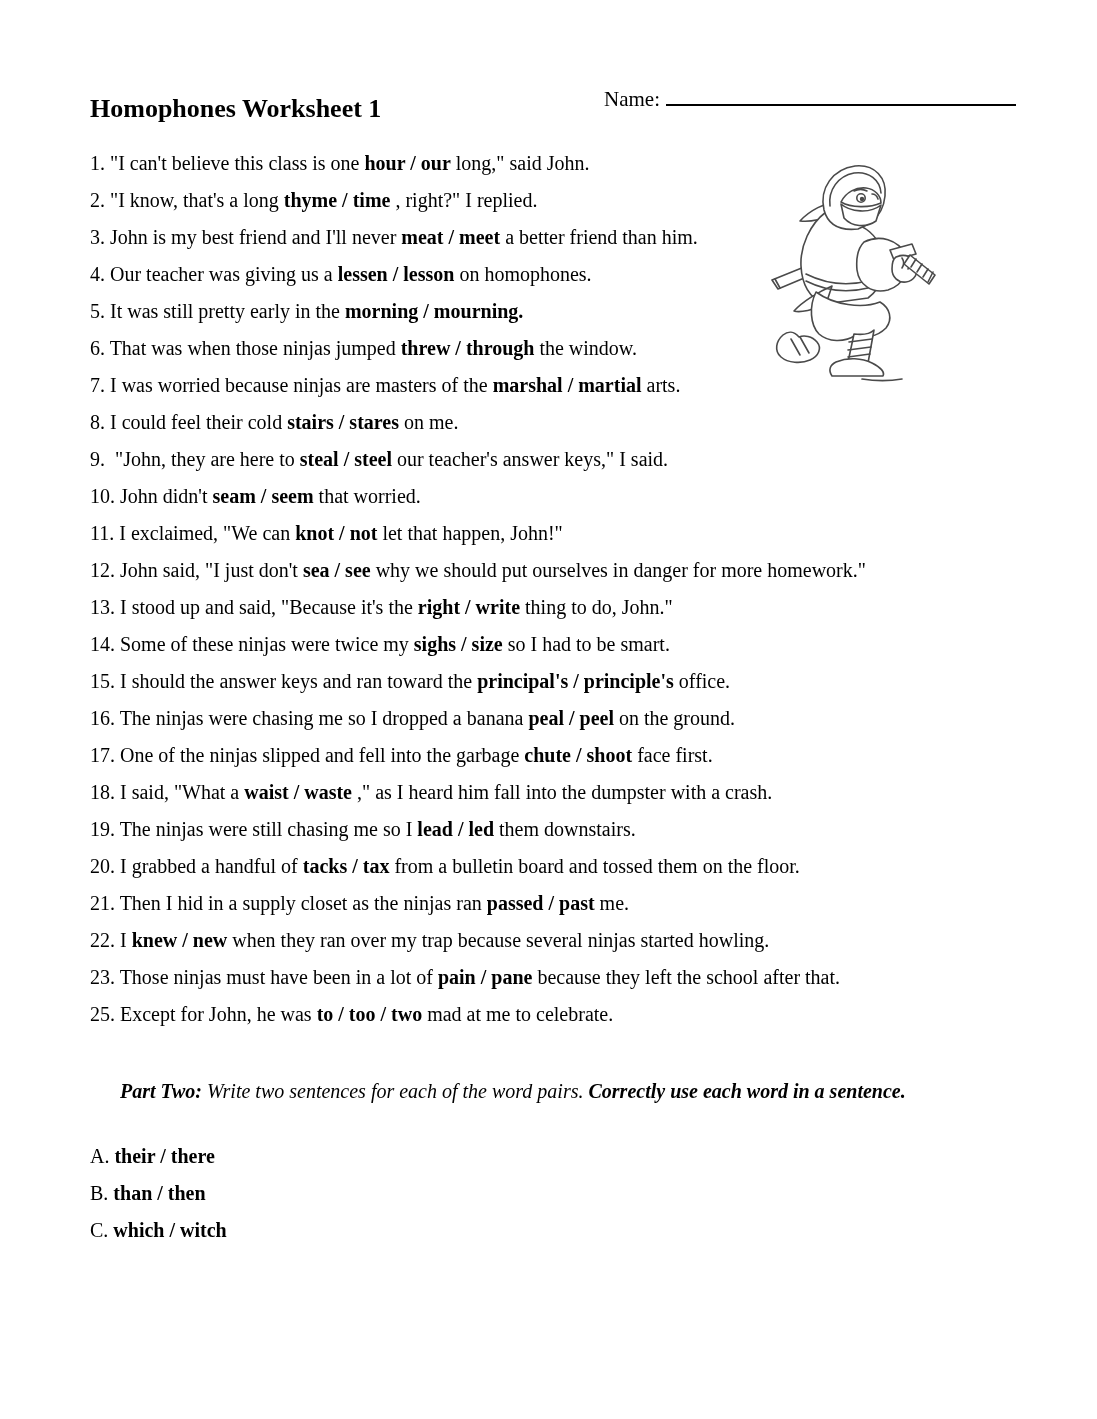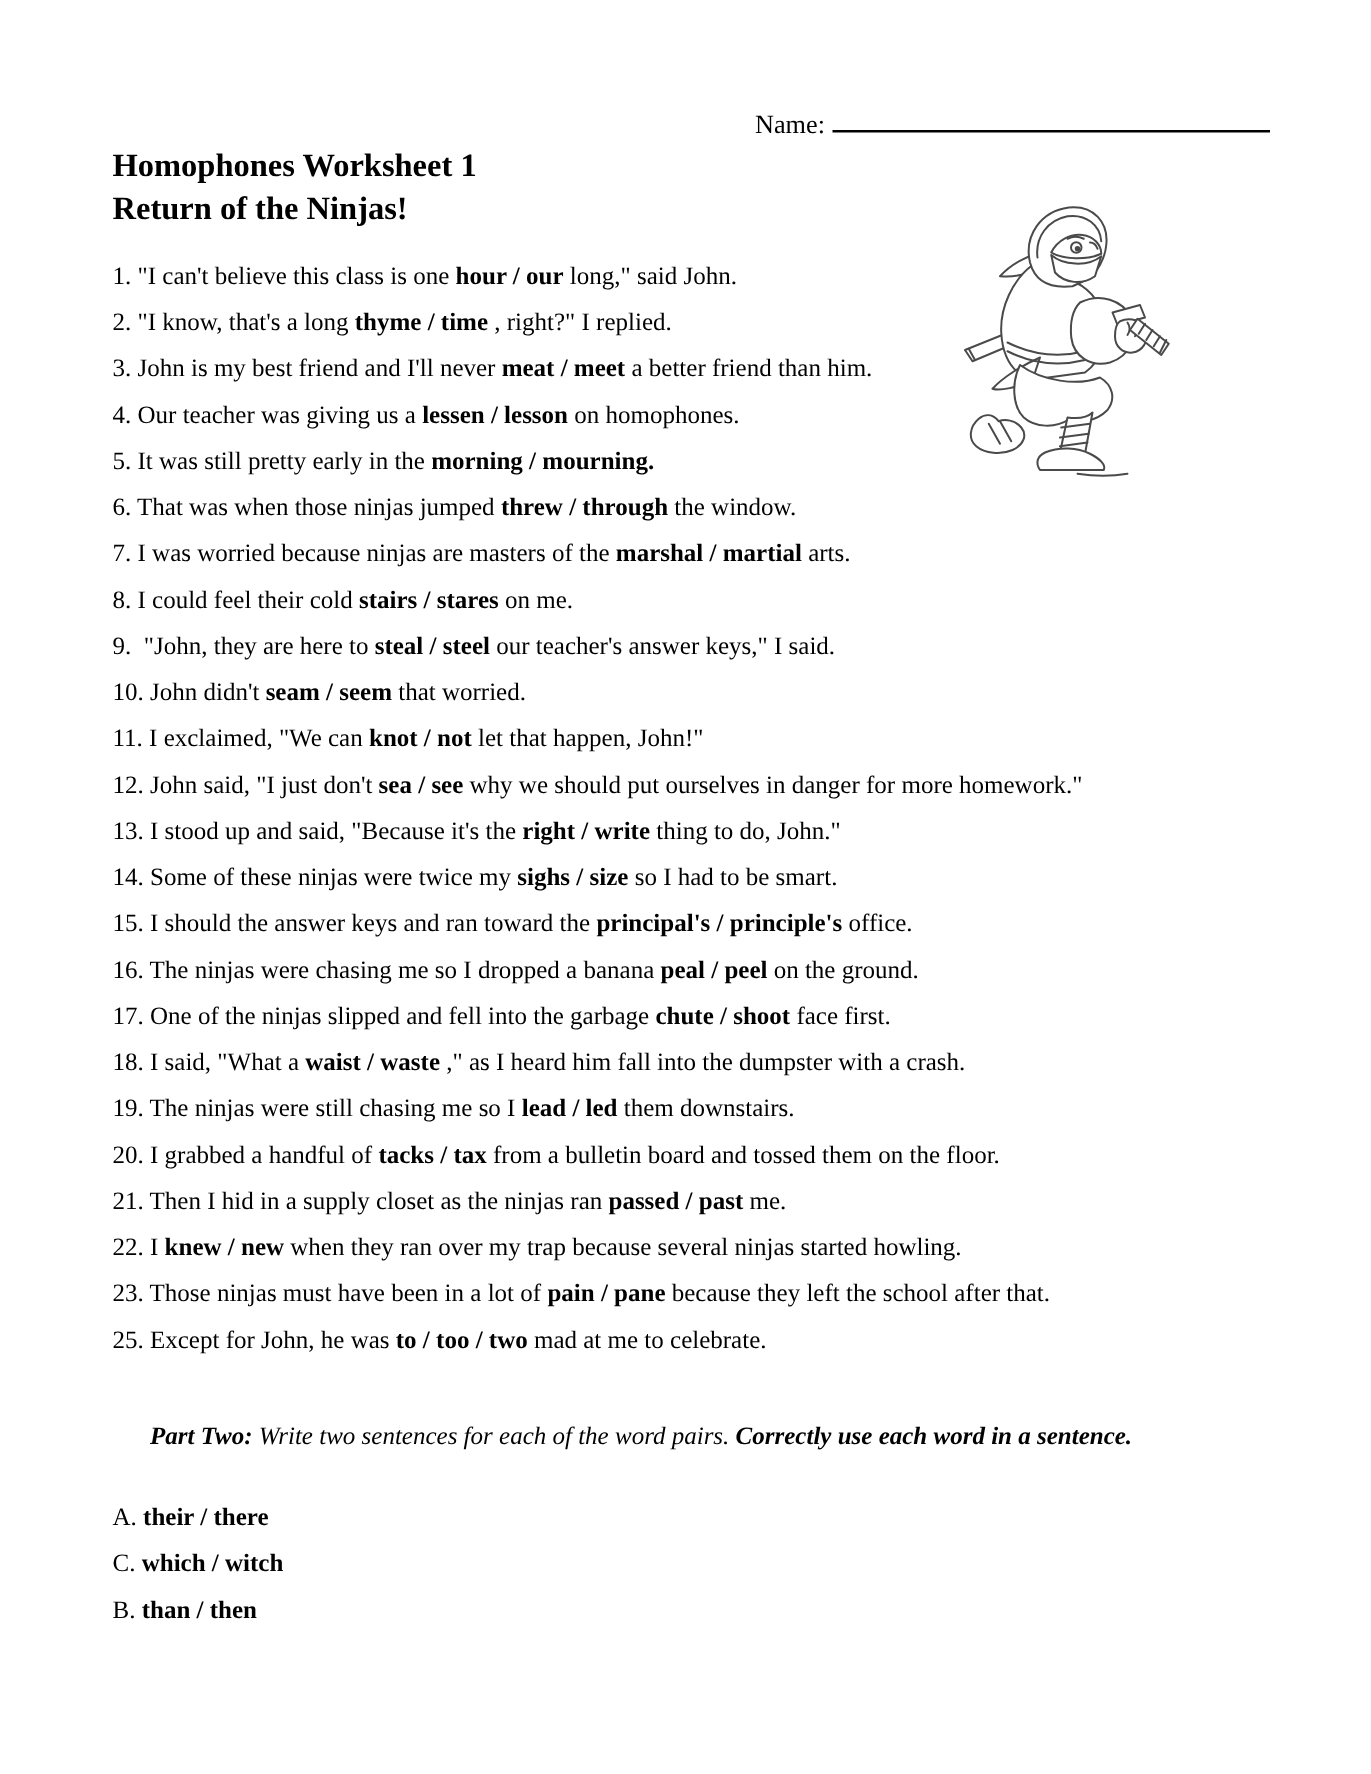--- a/index.html
+++ b/index.html
@@ -11,21 +11,21 @@
     font-family:"Liberation Serif", serif;
     color:#000000;
     overflow:hidden;
   }
   .name-row { position:absolute; left:604px; top:86px; font-size:21px; white-space:nowrap;text-align:right; }
   .name-line {
     display:inline-block; width:350px; height:18px;
     border-bottom:2px solid #000; margin-left:6px; vertical-align:baseline;
   }
   .content { position:absolute; left:90px; top:0; width:950px; }
-  .title { padding-top:116px; font-size:26px; font-weight:bold; line-height:34px; }
+  .title { padding-top:92px; font-size:26px; font-weight:bold; line-height:34px; }
   .intro { margin-top:3px; font-size:20px; line-height:22px; }
   #questions { margin-top:26px; }
   .question { font-size:20px; line-height:22px; margin-bottom:15px; white-space:pre-wrap; }
   .part-two { margin-top:33px; font-size:20px; line-height:22px; white-space:pre-wrap;font-style:italic; }
   #pairs { margin-top:21px; }
   .pair { font-size:20px; line-height:22px; margin-bottom:15px; white-space:pre-wrap;font-family:Liberation Serif, serif; }
   .b { font-weight:bold; }
   .ninja { position:absolute; left:770px; top:158px; width:170px; height:230px; }
   .ninja path, .ninja circle, .ninja line {
     stroke:#4a4a4a; stroke-width:1.6; fill:#ffffff;
@@ -86,21 +86,20 @@
     <path d="M126,99 C135,95 144,99 147,107 C149,115 144,123 136,124 C128,125 122,119 122,111 C122,106 123,101 126,99 Z"></path>
     <path class="nofill" d="M132,100 C134,103 134,107 132,110 M138,101 C140,104 140,108 138,111"></path>
 
     <path d="M140,97 L165,117 L159,126 L134,106 Z"></path>
     <path class="nofill" d="M146,101 L141,109 M152,106 L147,114 M158,111 L153,119 M163,114 L158,124"></path>
   </svg>
 
   <div class="content">
     <div class="title">
       <div>Homophones Worksheet 1</div>
-      <div>Return of the Ninjas!</div>
     </div>
 
 
     <div id="questions">
         <div class="question"><span>1.</span><span> "I can't believe this class is one </span><span class="b">hour / our</span><span> long," said John.</span></div>
         <div class="question"><span>2.</span><span> "I know, that's a long </span><span class="b">thyme / time</span><span> , right?" I replied.</span></div>
         <div class="question"><span>3.</span><span> John is my best friend and I'll never </span><span class="b">meat / meet</span><span> a better friend than him.</span></div>
         <div class="question"><span>4.</span><span> Our teacher was giving us a </span><span class="b">lessen / lesson</span><span> on homophones.</span></div>
         <div class="question"><span>5.</span><span> It was still pretty early in the </span><span class="b">morning / mourning.</span></div>
         <div class="question"><span>6.</span><span> That was when those ninjas jumped </span><span class="b">threw / through</span><span> the window.</span></div>
@@ -123,18 +122,18 @@
         <div class="question"><span>23.</span><span> Those ninjas must have been in a lot of </span><span class="b">pain / pane</span><span> because they left the school after that.</span></div>
         <div class="question"><span>25.</span><span> Except for John, he was </span><span class="b">to / too / two</span><span> mad at me to celebrate.</span></div>
       </div>
 
     <div class="part-two">
       <span class="b">Part Two:</span><span> Write two sentences for each of the word pairs. </span><span class="b">Correctly use each word in a sentence.</span>
     </div>
 
     <div id="pairs">
         <div class="pair"><span>A. </span><span class="b">their / there</span></div>
+        <div class="pair"><span>B. </span><span class="b">than / then</span></div>
         <div class="pair"><span>C. </span><span class="b">which / witch</span></div>
-        <div class="pair"><span>B. </span><span class="b">than / then</span></div>
       </div>
   </div>
 
 </div>
 
 </body></html>

